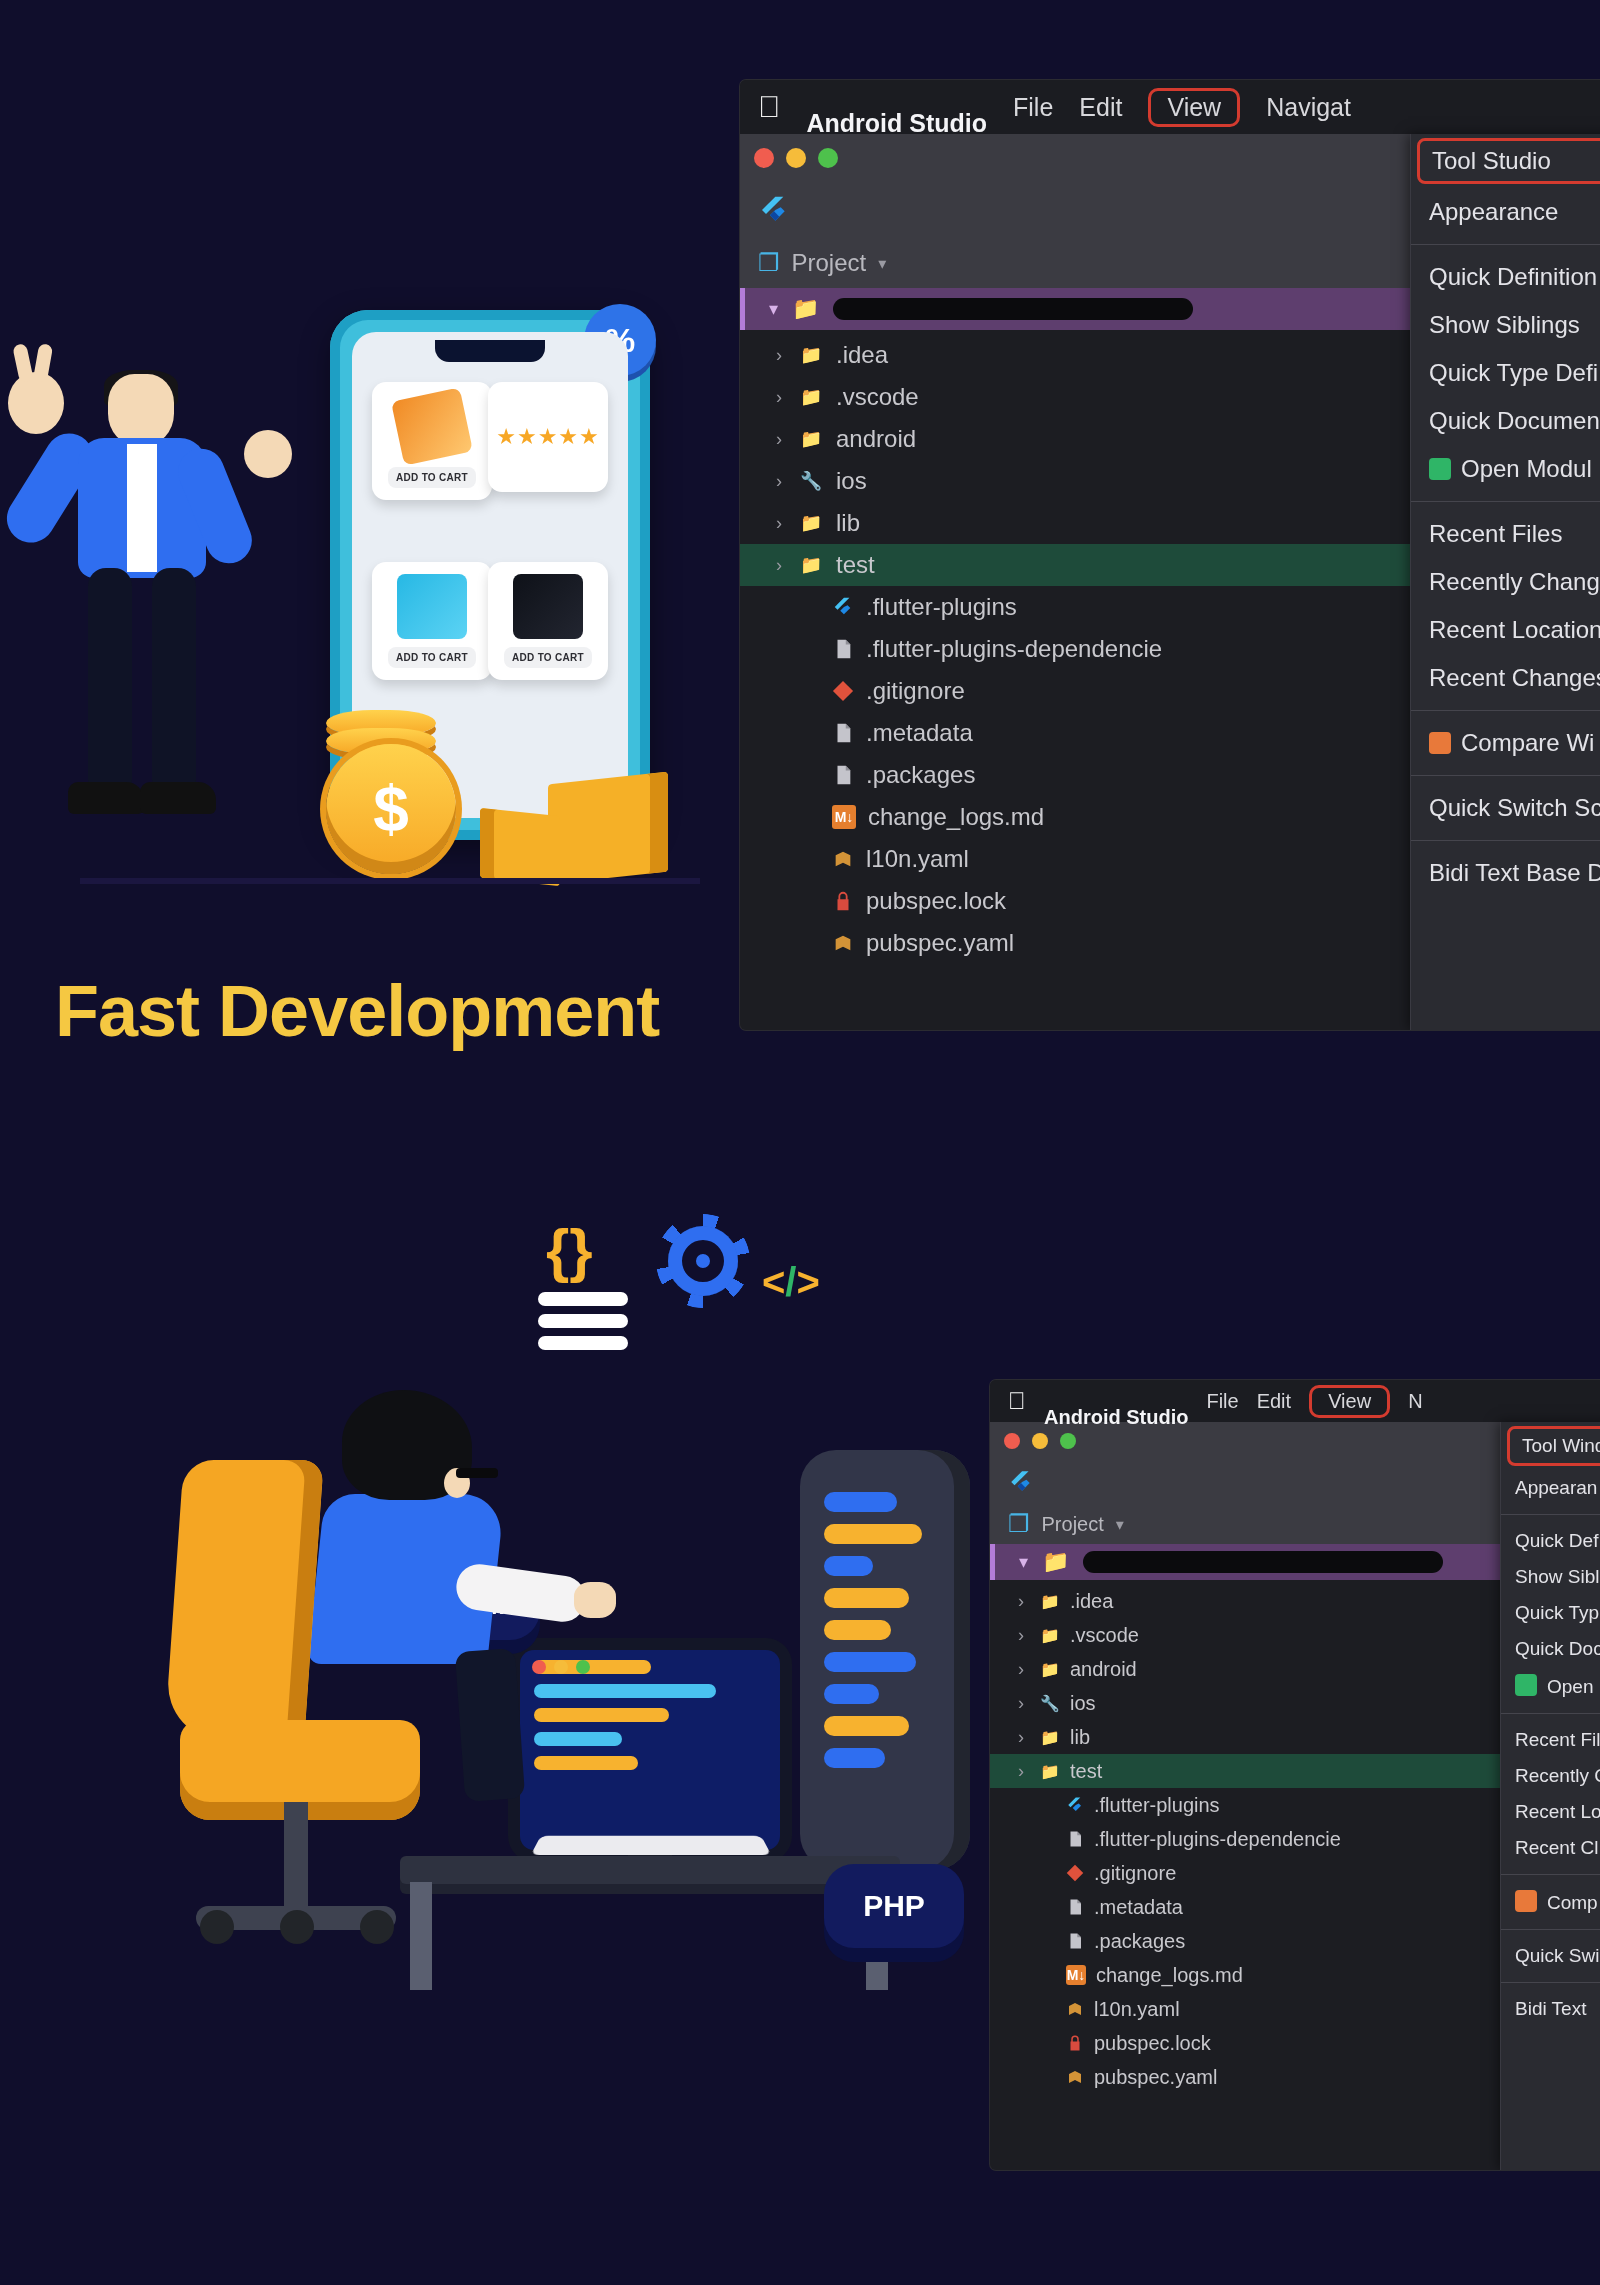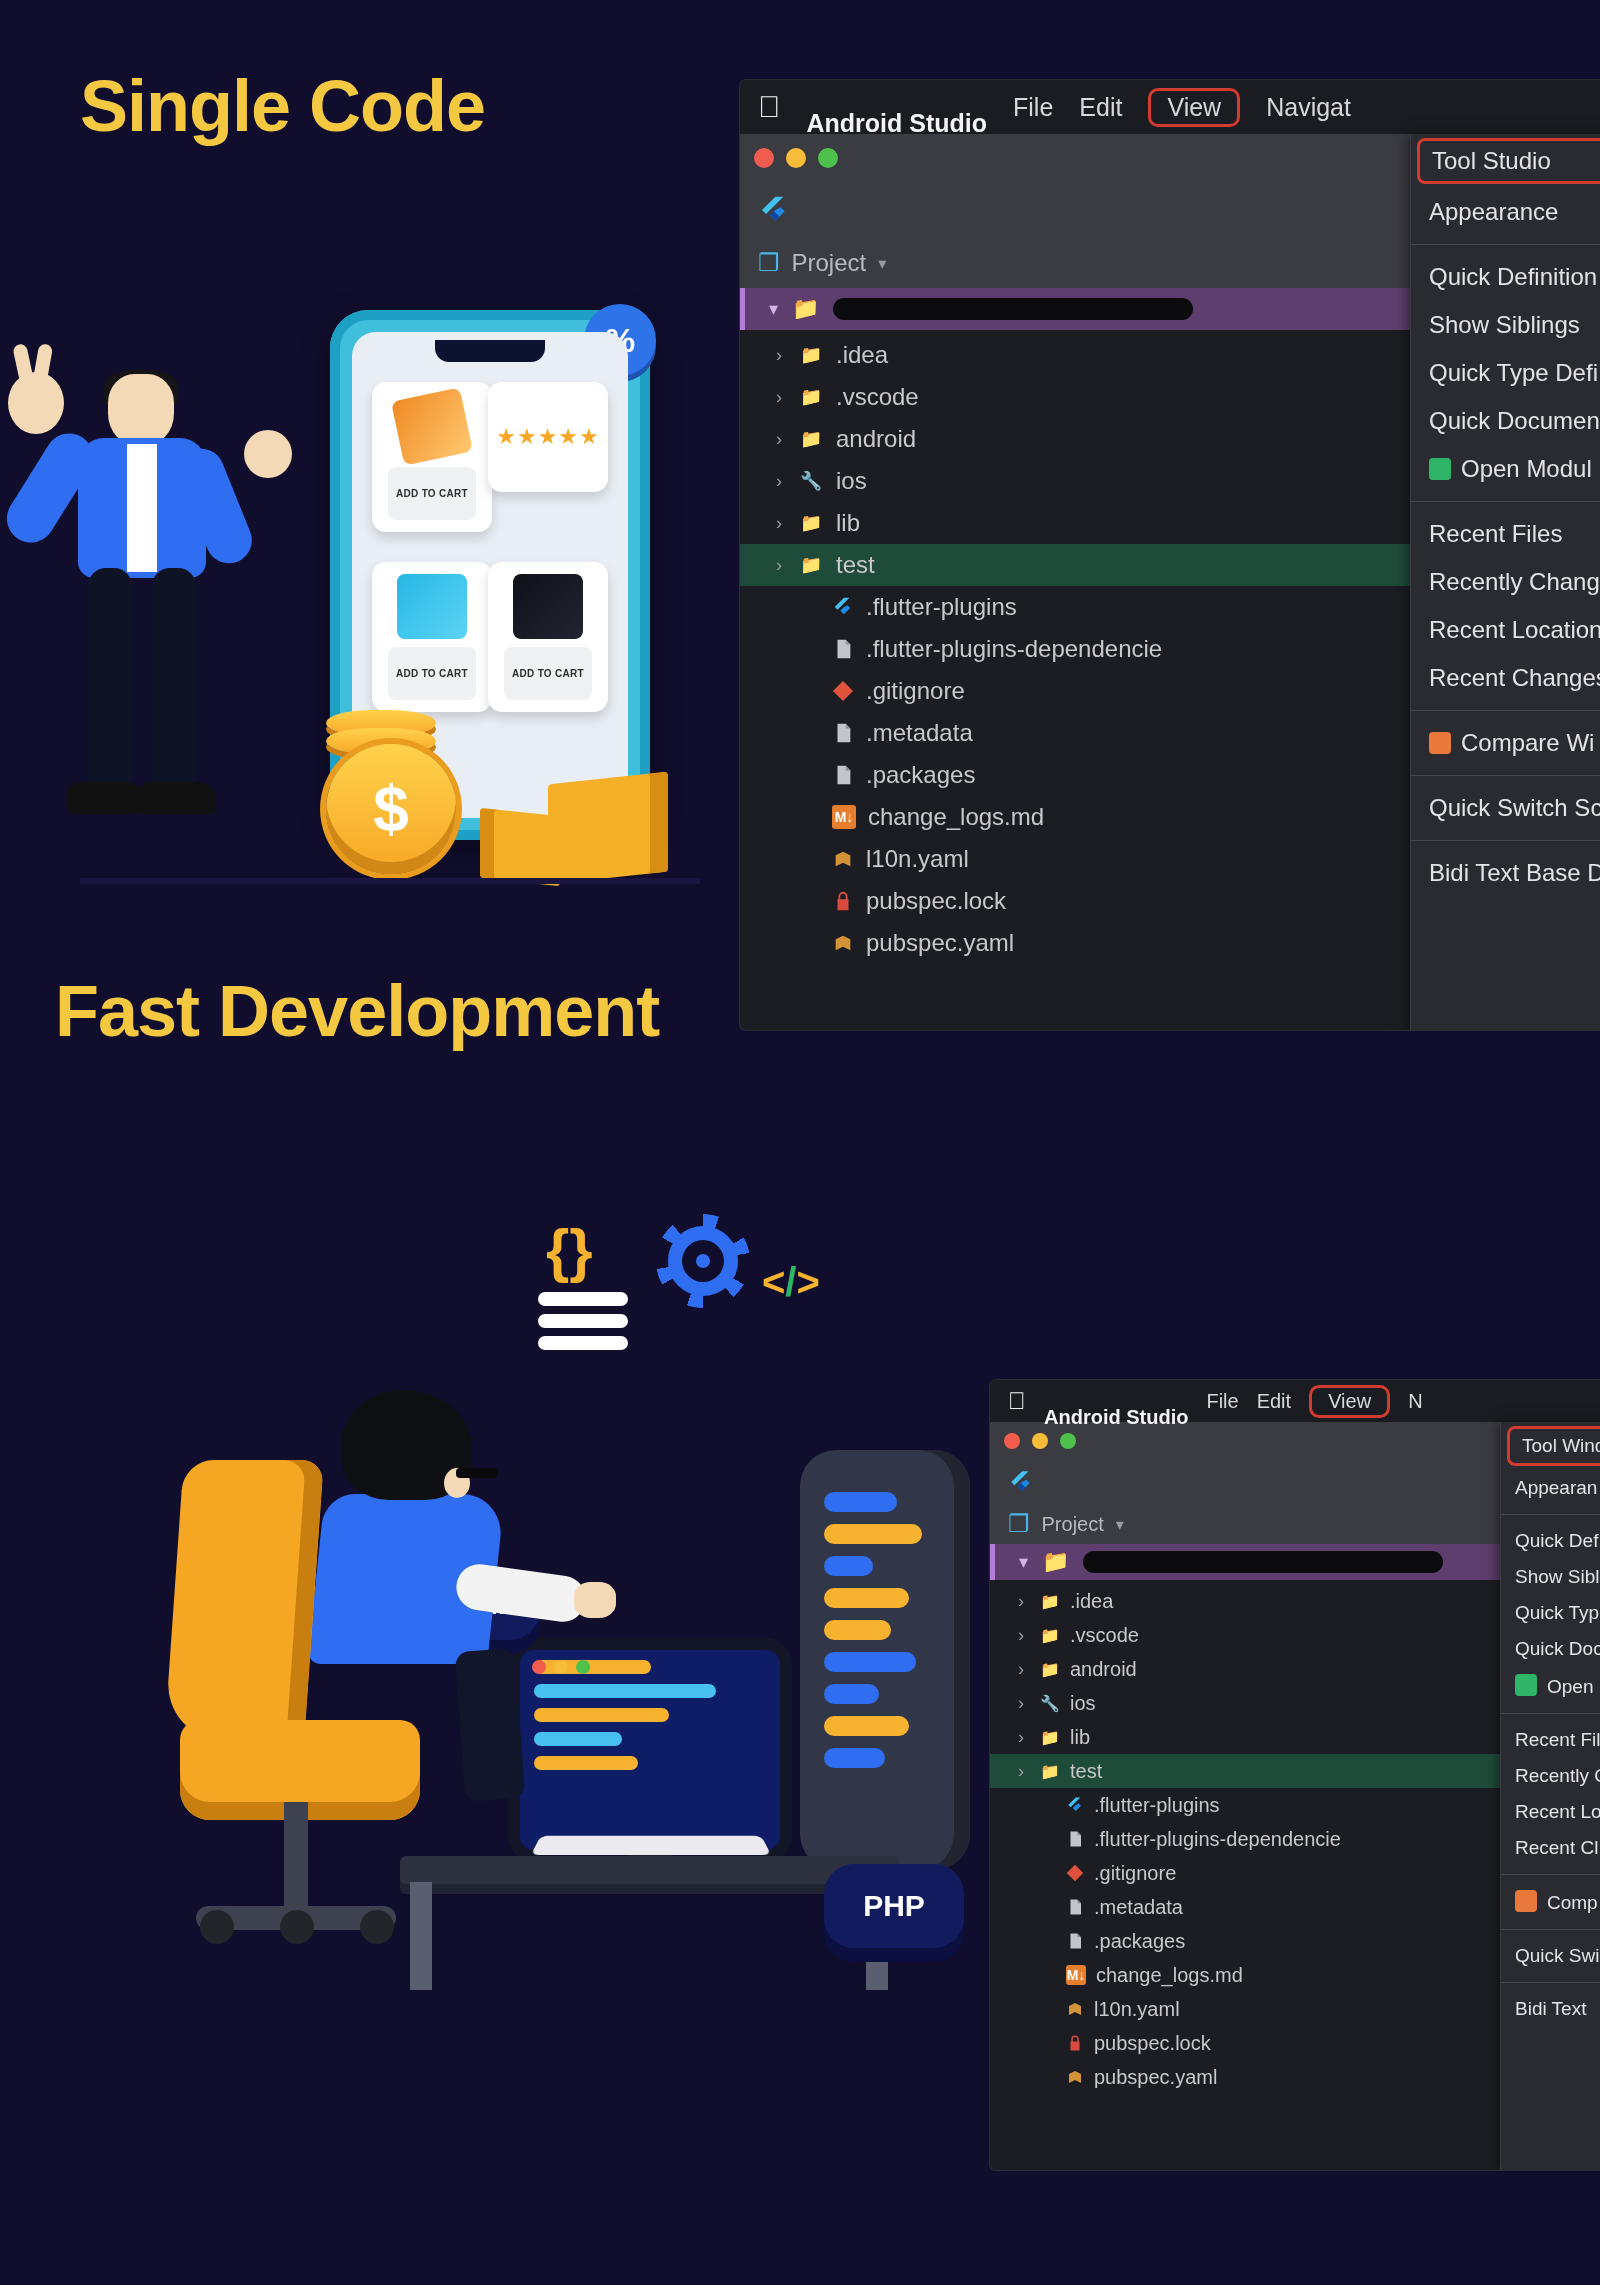--- a/index.html
+++ b/index.html
@@ -104,21 +104,21 @@
   width: 70px;
   height: 65px;
   border-radius: 8px;
   margin-bottom: 8px;
 }
 .card .btn {
   background: #F0F1F3;
   color: #2D2D33;
   font-size: 10px;
   font-weight: 700;
-  padding: 21px 8px;
+  padding: 5px 8px;
   border-radius: 8px;
   letter-spacing: 0.3px;
 }
 .card1 { top: 50px; left: 20px; }
 .card1 .item { background: linear-gradient(135deg,#F08A24,#FFC870); transform: rotate(-12deg); }
 .card2 { top: 50px; right: 20px; width: 120px; height: 110px; display:flex; align-items:center; justify-content:center; }
 .stars { color:#F7A725; font-size:22px; letter-spacing:1px; }
 .card3 { top: 230px; left: 20px; }
 .card3 .item { background: linear-gradient(135deg,#27B8E4,#5CD3F4); }
 .card4 { top: 230px; right: 20px; }
@@ -266,21 +266,20 @@
 .dd-item.hl{border:3px solid #D43B2F;border-radius:8px;margin:4px 6px;padding:6px 12px;}
 .dd-sep{height:1px;background:#45454D;margin:8px 0;}
 .dd-item .mic{display:inline-block;width:22px;height:22px;margin-right:10px;vertical-align:-3px;border-radius:4px;}
 .mic-green{background:#2FB567;}
 .mic-orange{background:#E8793A;}
 </style>
 </head>
 <body>
 
 <div class="section1-text">
-  <div class="section-heading">Single Code</div>
 </div>
 
 <div class="illustration1">
   <div class="phone">
     <div class="discount-badge">%</div>
     <div class="phone-screen">
       <div class="notch"></div>
       <div class="card card1">
         <div class="item"></div>
         <div class="btn">ADD TO CART</div>

